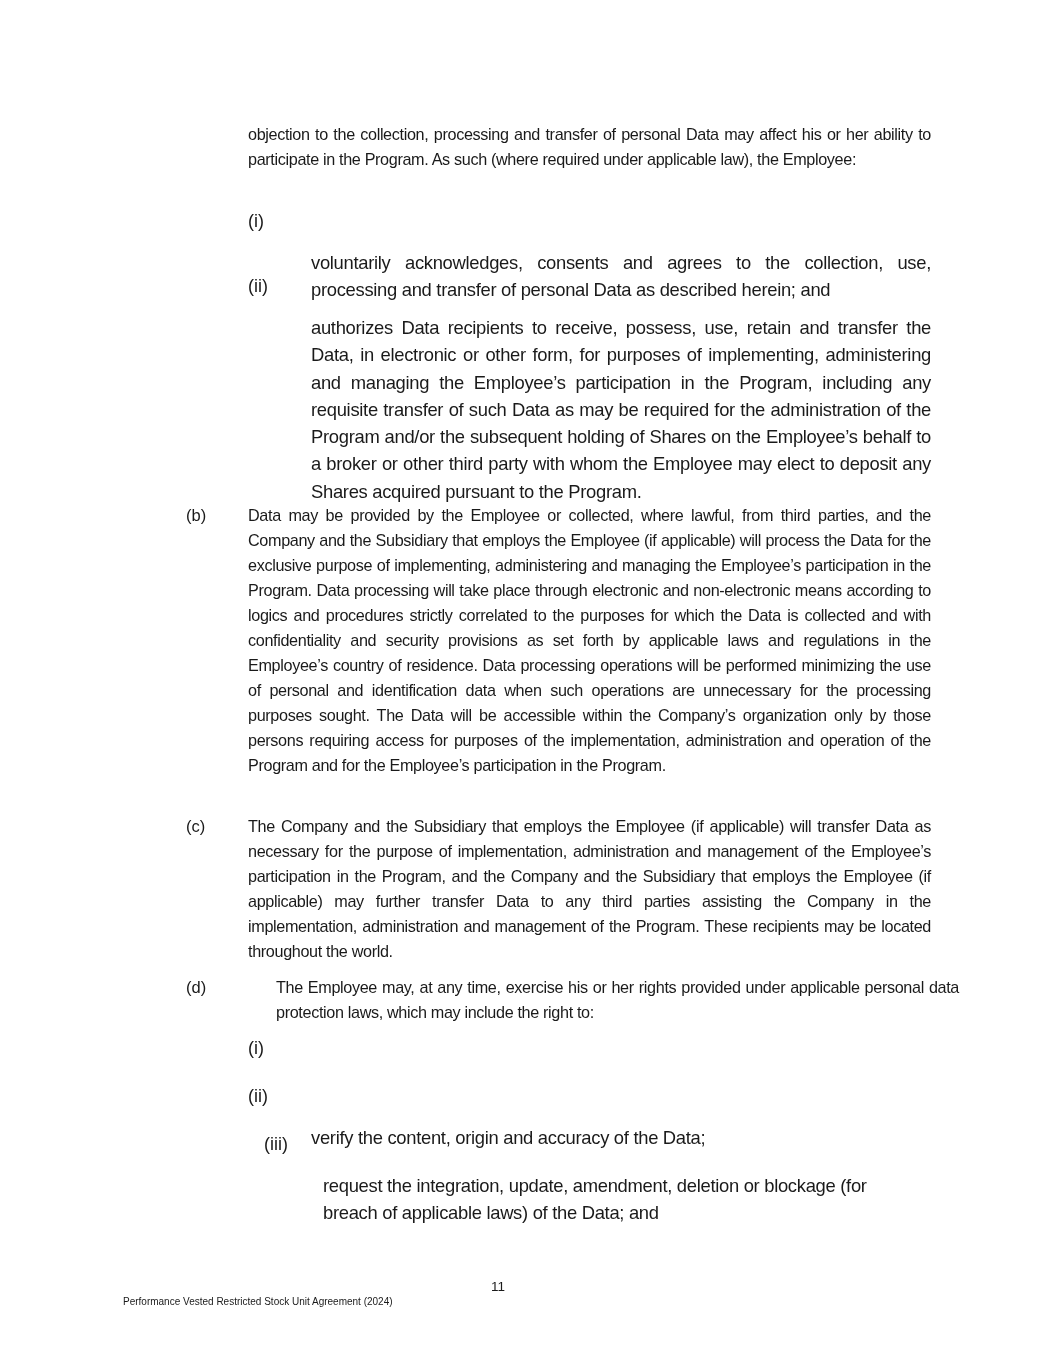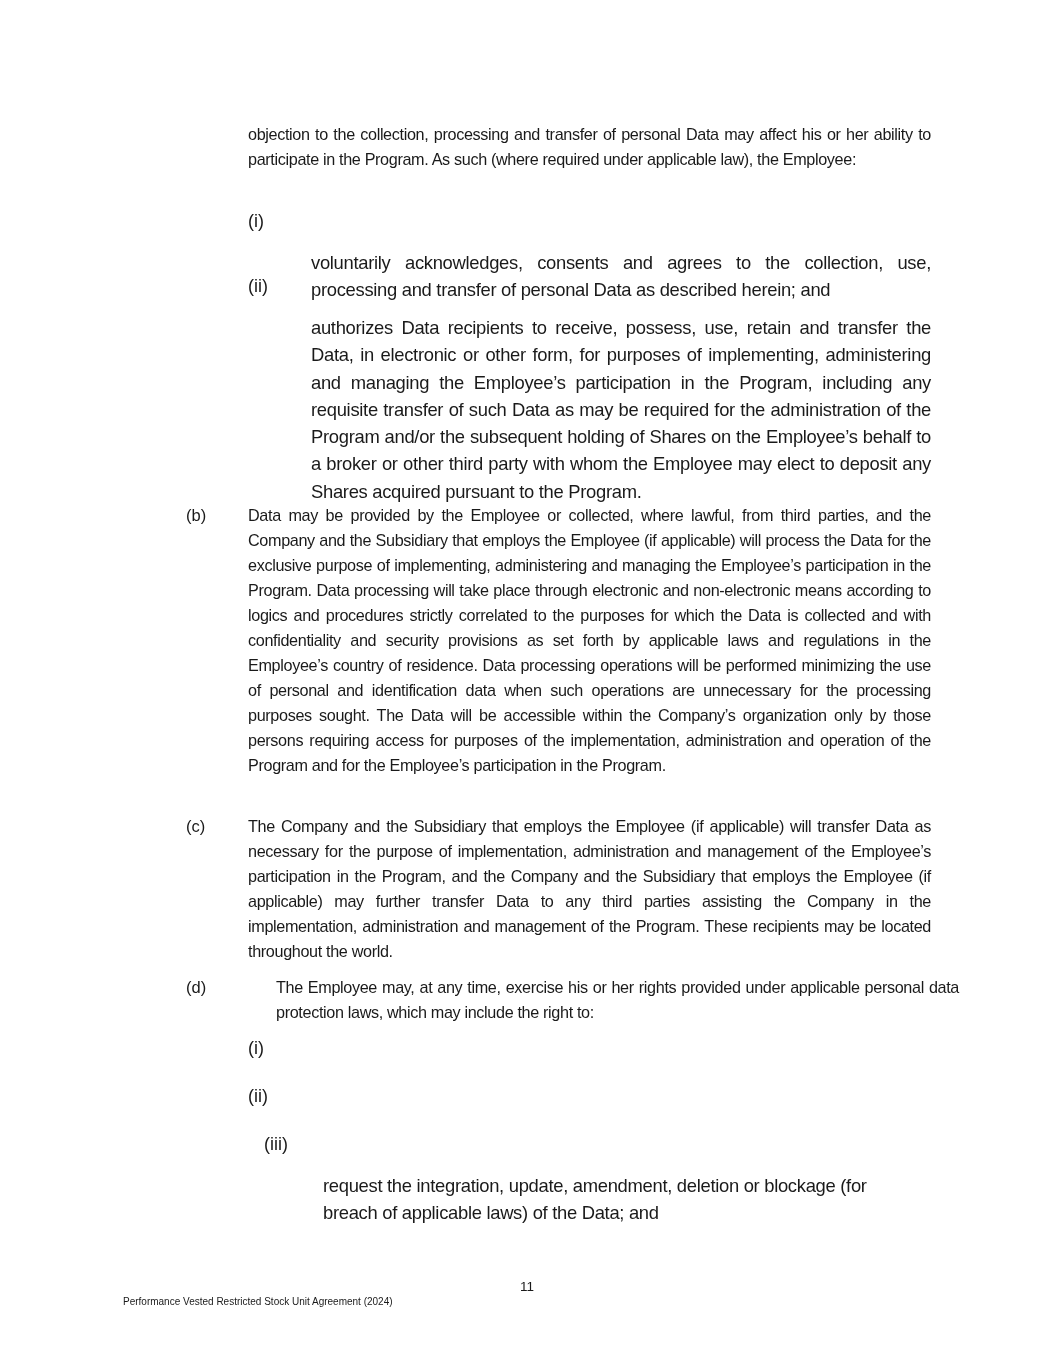--- a/index.html
+++ b/index.html
@@ -5,21 +5,21 @@
   html, body { margin: 0; padding: 0; background: #ffffff; }
   body { width: 1055px; height: 1365px; position: relative; overflow: hidden;
          font-family: "Liberation Sans", sans-serif; color: #1a1a1a; }
   .page { position: absolute; left: 0; top: 0; width: 1055px; height: 1365px; }
   .para { position: absolute; text-align: justify; font-size: 16.2px; line-height: 25px;
           letter-spacing: -0.35px; font-stretch: condensed; }
   .para.big { font-size: 18.4px; line-height: 27.3px; letter-spacing: -0.3px; margin-top: 41px; }
   .label { position: absolute; font-size: 16.5px; line-height: 25px; }
   .label.big { font-size: 18px; line-height: 27px; }
   .footer-title { position: absolute; left: 123px; top: 1296px; font-size: 10px; }
-  .page-num { position: absolute; left: 520px; top: 1279px; font-size: 13.5px; text-align: right; }
+  .page-num { position: absolute; left: 491px; top: 1279px; font-size: 13.5px; text-align: right; }
 </style>
 </head>
 <body>
 
 <div class="page">
 
   <div class="para" style="left:248px; top:122px; width:683px;">objection to the collection, processing and transfer of personal Data may affect his or her ability to participate in the Program.  As such (where required under applicable law), the Employee:</div>
 
   <div class="label big" style="left:248px; top:208px;">(i)</div>
   <div class="para big" style="left:311px; top:208px; width:620px;">voluntarily acknowledges, consents and agrees to the collection, use, processing and transfer of personal Data as described herein; and</div>
@@ -32,19 +32,20 @@
 
   <div class="label" style="left:186px; top:814px;">(c)</div>
   <div class="para" style="left:248px; top:814px; width:683px;">The Company and the Subsidiary that employs the Employee (if applicable) will transfer Data as necessary for the purpose of implementation, administration and management of the Employee’s participation in the Program, and the Company and the Subsidiary that employs the Employee (if applicable) may further transfer Data to any third parties assisting the Company in the implementation, administration and management of the Program.  These recipients may be located throughout the world.</div>
 
   <div class="label" style="left:186px; top:975px;">(d)</div>
   <div class="para" style="left:232px; top:975px; width:683px;margin-left:44px;">The Employee may, at any time, exercise his or her rights provided under applicable personal data protection laws, which may include the right to:</div>
 
   <div class="label big" style="left:248px; top:1035px;">(i)</div>
 
   <div class="label big" style="left:248px; top:1083px;">(ii)</div>
+  <div class="para big" style="left:311px; top:1083px; width:620px;">verify the content, origin and accuracy of the Data;</div>
 
   <div class="label big" style="left:264px; top:1131px;">(iii)</div>
   <div class="para big" style="left:323px; top:1131px; width:580px; text-align:left;">request the integration, update, amendment, deletion or blockage (for breach of applicable laws) of the Data; and</div>
 
   <div class="page-num">11</div>
   <div class="footer-title">Performance Vested Restricted Stock Unit Agreement (2024)</div>
 </div>
 
 </body></html>

